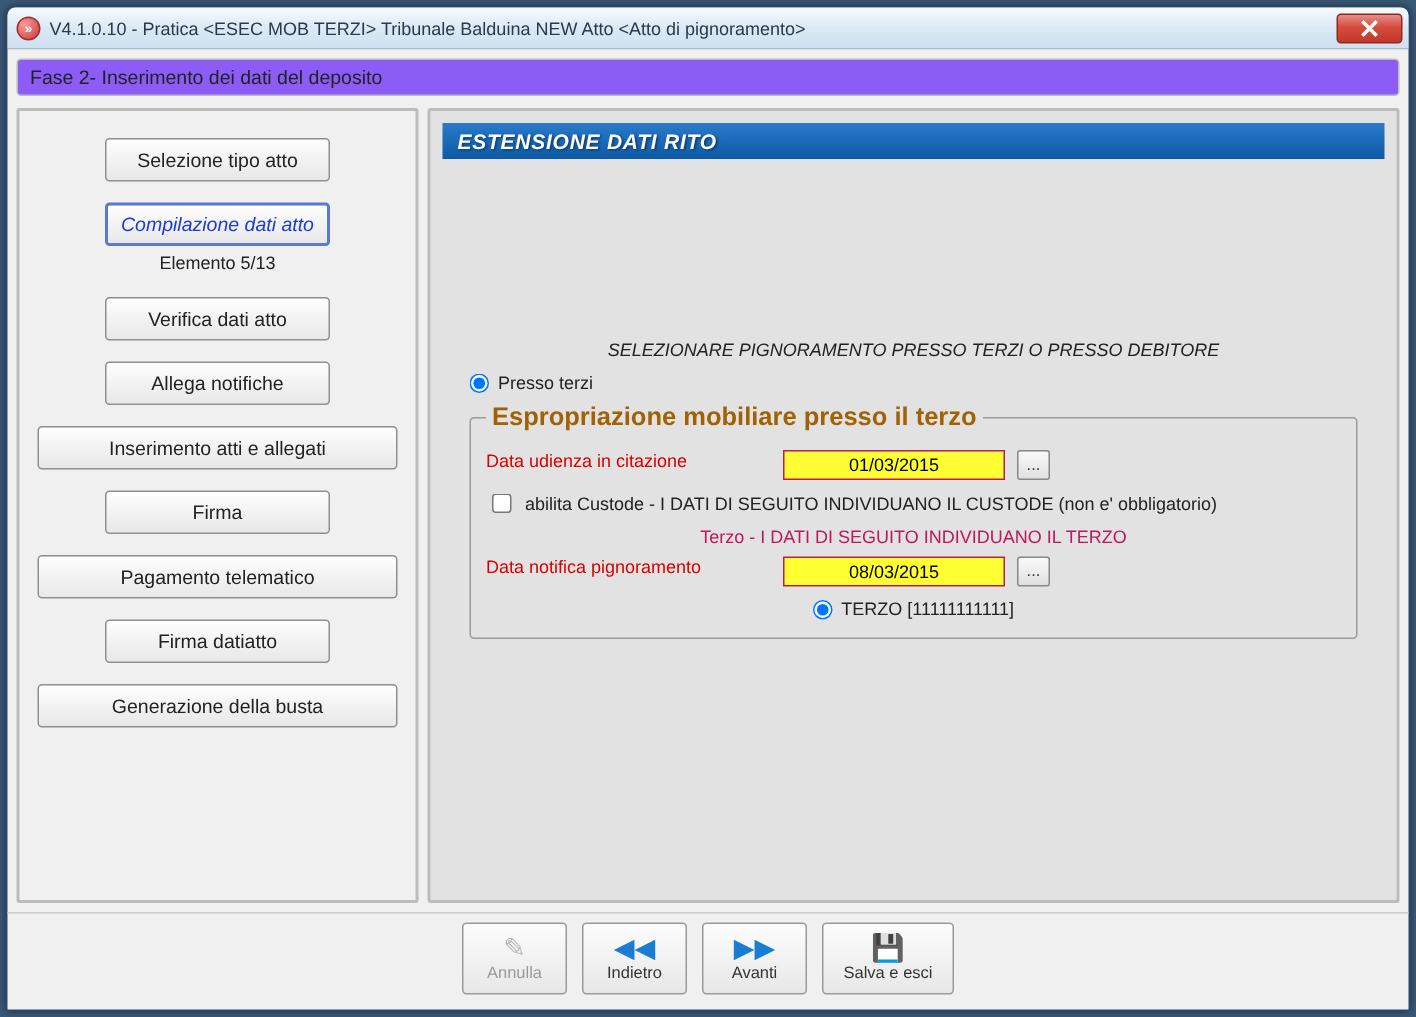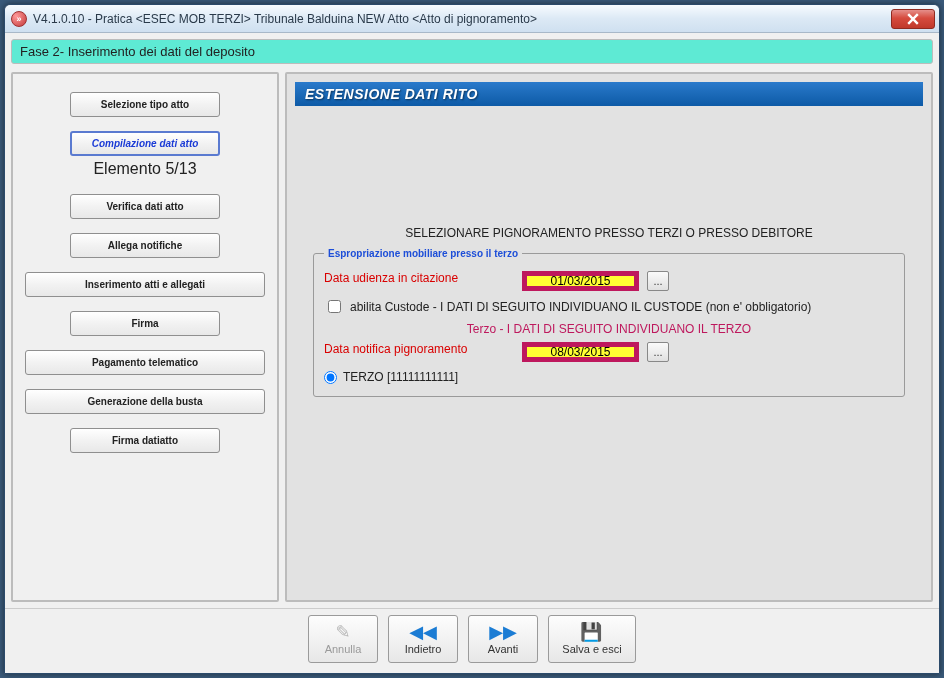--- a/index.html
+++ b/index.html
@@ -54,21 +54,21 @@
     background: linear-gradient(to bottom, #e58f8a 0%, #d64b3e 45%, #c0392b 100%);
     border: 1px solid #902a20;
     border-radius: 3px;
     color: #fff;
     display:flex; align-items:center; justify-content:center;
     cursor: pointer;
   }
   .titlebar-close svg { width:12px; height:12px; }
 
   .phase-bar {
-    background: #5eead4;
+    background: #8b5cf6;
     border: 1px solid #bcbcbc;
     border-radius: 3px;
     margin: 6px 6px 2px 6px;
     padding: 4px 8px;
     font-size: 13px;
     color: #222;
   }
 
   .content {
     flex: 1;
@@ -88,37 +88,37 @@
     flex-direction: column;
     align-items: center;
     gap: 14px;
   }
 
   .wiz-btn {
     background: linear-gradient(to bottom, #ffffff 0%, #f2f2f2 50%, #e8e8e8 100%);
     border: 1px solid #8f8f8f;
     border-radius: 3px;
     padding: 6px 10px;
-    font-size: 10px;
-    font-weight: bold;
+    font-size: 13px;
+    font-weight: normal;
     color: #222;
     cursor: pointer;
     white-space: nowrap;
     text-align: center;
     min-width: 150px;
   }
   .wiz-btn.wide { min-width: 240px; }
   .wiz-btn.active {
     color: #1b3bd6;
     font-style: italic;
     border: 2px solid #5a7ad0;
     padding: 5px 9px;
   }
   .wiz-sub {
-    font-size: 16px;
+    font-size: 12px;
     color: #222;
     margin-top: -10px;
     margin-bottom: 2px;
   }
 
   .mainpanel {
     flex: 1;
     background: #e2e2e2;
     border: 2px solid #bcbcbc;
     border-radius: 2px;
@@ -143,58 +143,59 @@
     flex: 1;
     padding: 10px 14px;
     color: #222;
   }
 
   .instr {
     text-align: center;
     font-size: 12px;
     margin-top: 110px;
     margin-bottom: 8px;
+    font-style: italic;
   }
 
   .radio-row {
     display: flex;
     align-items: center;
     gap: 6px;
     margin: 4px 4px 6px 4px;
     cursor: pointer;
   }
   .radio-row input { margin:0; }
 
   fieldset.group {
     border: 1px solid #9a9a9a;
     border-radius: 3px;
     margin: 0 4px 10px 4px;
     padding: 8px 10px 12px 10px;
   }
   fieldset.group legend {
-    font-size: 10px;
-    color: #1d4ed8;
+    font-size: 17px;
+    color: #a16207;
     padding: 0 4px;
     font-weight: bold;
   }
 
   .field-row {
     display: flex;
     gap: 8px;
     margin: 4px 0;
   }
   .lbl-red {
     color: #d90000;
     width: 190px;
     font-size: 12px;
   }
   .date-input {
     background: #ffff33;
-    border: 5px solid #be185d;
-    width: 117px;
+    border: 1px solid #be185d;
+    width: 148px;
     height: 20px;
     text-align: center;
     font-size: 12px;
     padding: 0 4px;
   }
   .picker-btn {
     width: 22px; height: 20px;
     background: linear-gradient(to bottom,#fafafa,#e0e0e0);
     border: 1px solid #888;
     border-radius: 2px;
@@ -209,21 +210,21 @@
     margin: 6px 0;
     font-size:12px;
   }
   .center-red {
     text-align:center;
     color:#be185d;
     font-size:12px;
     margin: 4px 0 6px 0;
   }
   .center-row {
-    display:flex; align-items:center; gap:6px;
+    display:flex; align-items:center; justify-content:center; gap:6px;
     margin-top:8px;
   }
 
   .footer {
     display:flex;
     justify-content:center;
     gap:10px;
     padding: 6px 0 10px 0;
     border-top: 1px solid #ccc;
   }
@@ -269,30 +270,34 @@
 
     <div class="sidebar">
       <button class="wiz-btn">Selezione tipo atto</button>
       <button class="wiz-btn active">Compilazione dati atto</button>
       <div class="wiz-sub">Elemento 5/13</div>
       <button class="wiz-btn">Verifica dati atto</button>
       <button class="wiz-btn">Allega notifiche</button>
       <button class="wiz-btn wide">Inserimento atti e allegati</button>
       <button class="wiz-btn">Firma</button>
       <button class="wiz-btn wide">Pagamento telematico</button>
+      <button class="wiz-btn">Firma datiatto</button>
       <button class="wiz-btn wide">Generazione della busta</button>
-      <button class="wiz-btn">Firma datiatto</button>
     </div>
 
     <div class="mainpanel">
       <div class="header-strip">ESTENSIONE DATI RITO</div>
 
       <div class="form-area">
         <div class="instr">SELEZIONARE PIGNORAMENTO PRESSO TERZI O PRESSO DEBITORE</div>
 
+        <label class="radio-row">
+          <input type="radio" name="pignoramento" checked="" style="">
+          <span>Presso terzi</span>
+        </label>
 
         <fieldset class="group">
           <legend>Espropriazione mobiliare presso il terzo</legend>
 
           <div class="field-row">
             <span class="lbl-red">Data udienza in citazione</span>
             <input class="date-input" value="01/03/2015" style="">
             <div class="picker-btn">
                 <span>...</span>
               </div>

